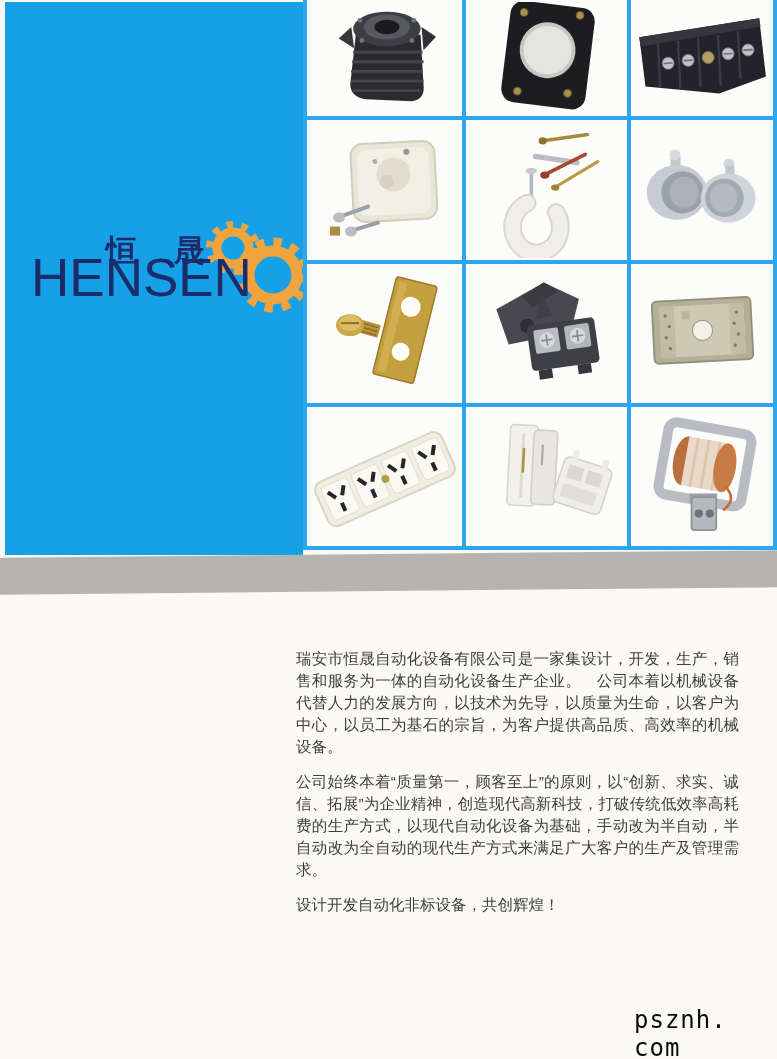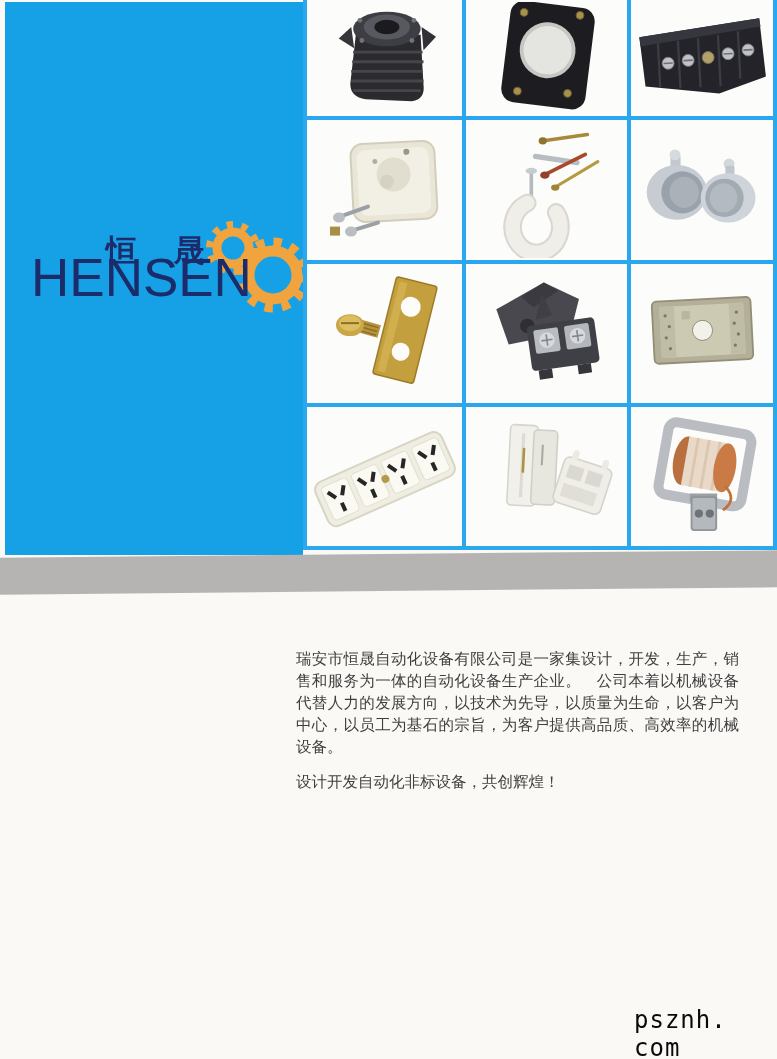--- a/index.html
+++ b/index.html
@@ -284,18 +284,19 @@
         <circle cx="72" cy="106" r="4.5" fill="#6d7276"></circle>
         <circle cx="84" cy="106" r="4.5" fill="#6d7276"></circle>
       </svg>
     </div>
   </div>
 
   <div class="divider"></div>
 
   <div class="about">
     <p>瑞安市恒晟自动化设备有限公司是一家集设计，开发，生产，销售和服务为一体的自动化设备生产企业。　公司本着以机械设备代替人力的发展方向，以技术为先导，以质量为生命，以客户为中心，以员工为基石的宗旨，为客户提供高品质、高效率的机械设备。</p>
+    <p>公司始终本着“质量第一，顾客至上”的原则，以“创新、求实、诚信、拓展”为企业精神，创造现代高新科技，打破传统低效率高耗费的生产方式，以现代自动化设备为基础，手动改为半自动，半自动改为全自动的现代生产方式来满足广大客户的生产及管理需求。</p>
     <p>设计开发自动化非标设备，共创辉煌！</p>
   </div>
 
   <div class="watermark">psznh. com</div>
 
 </div>
 
 </body></html>

